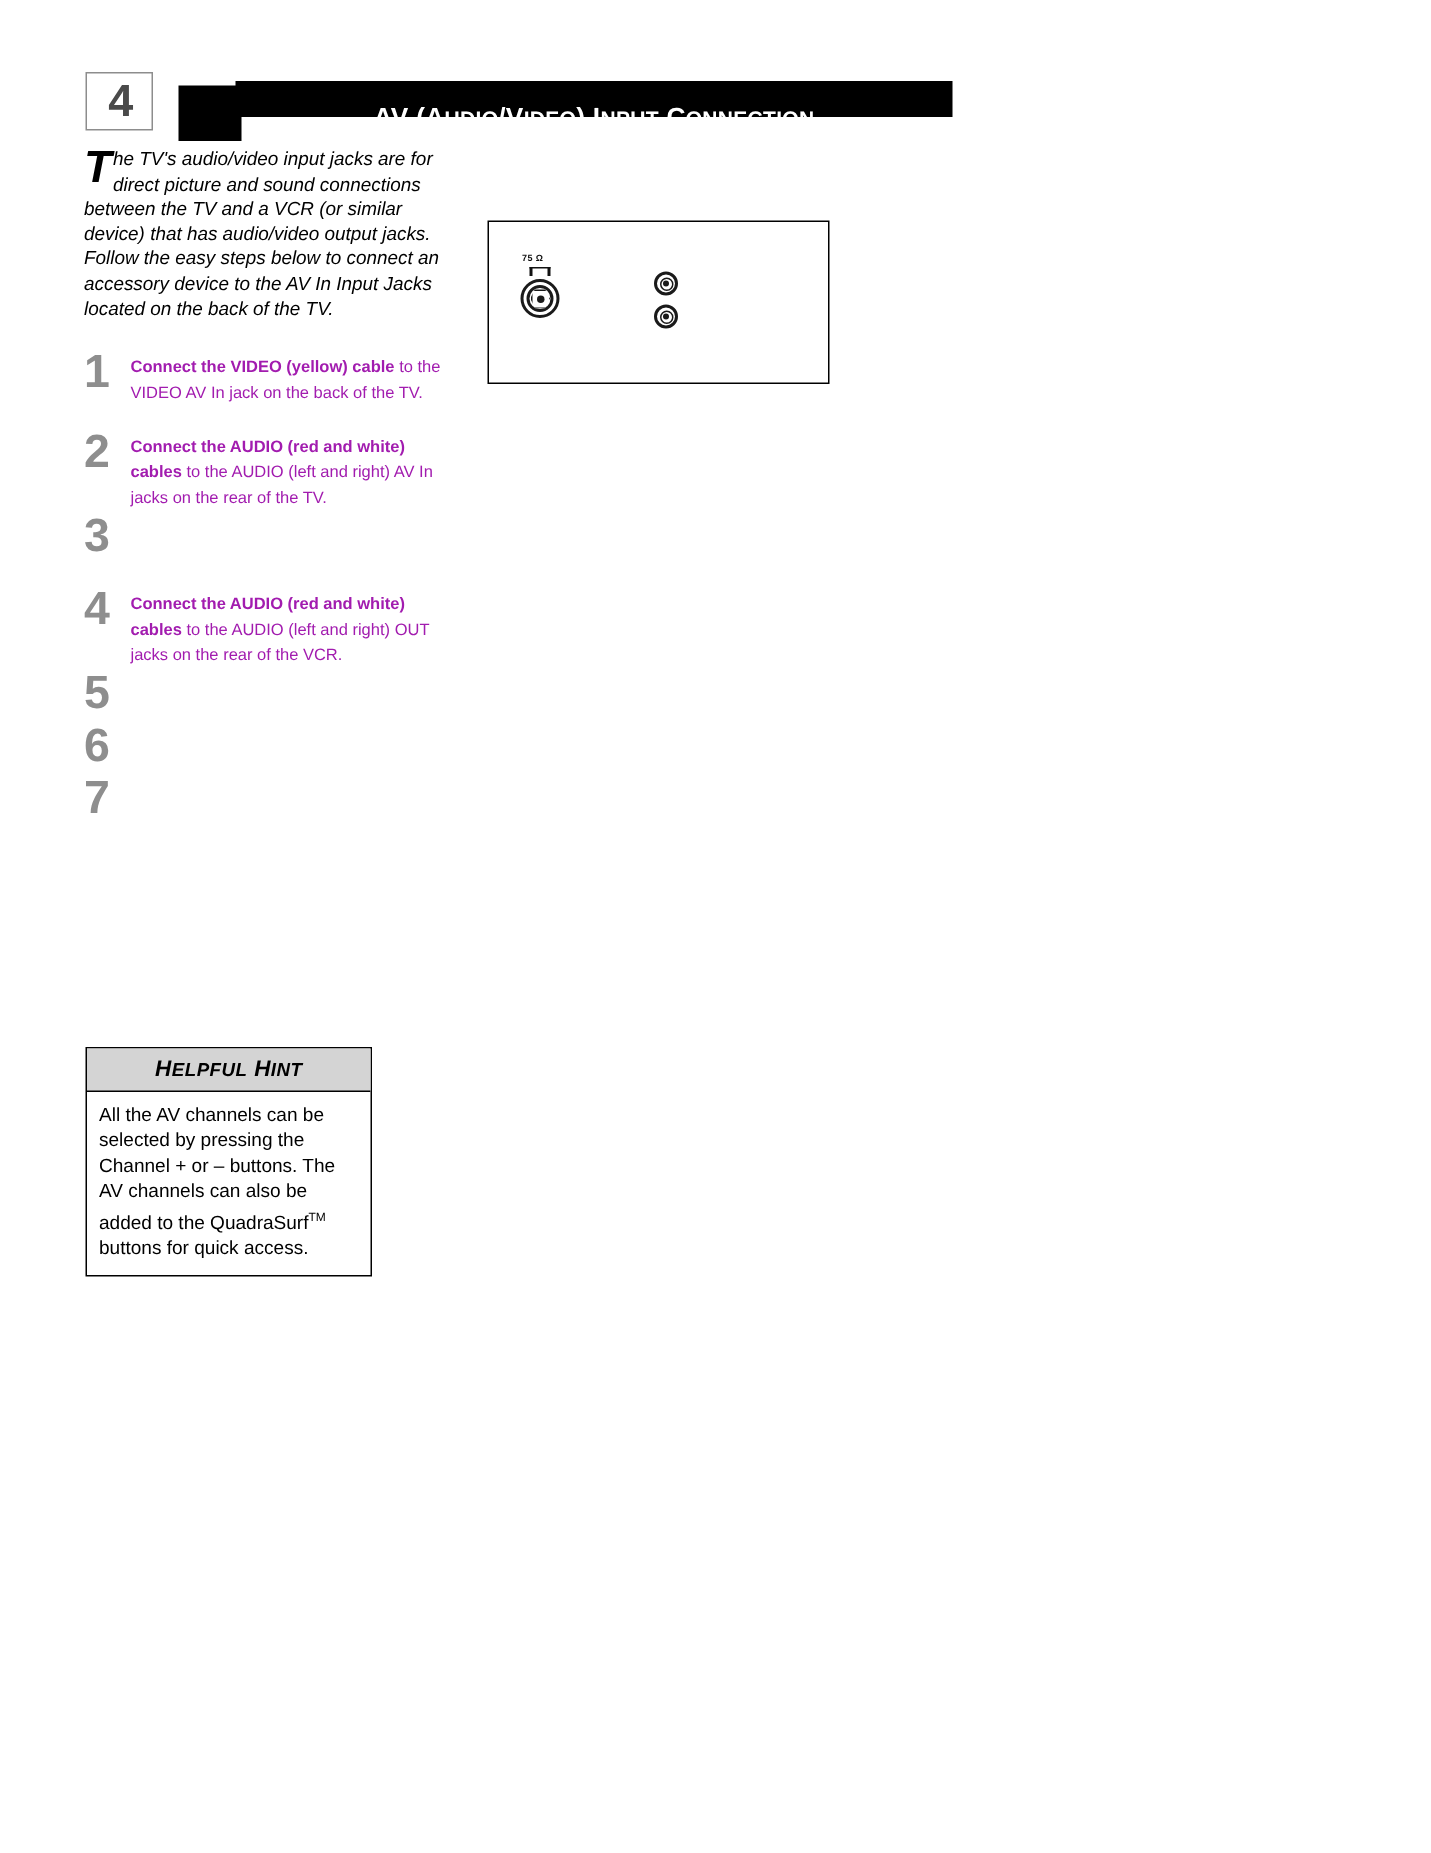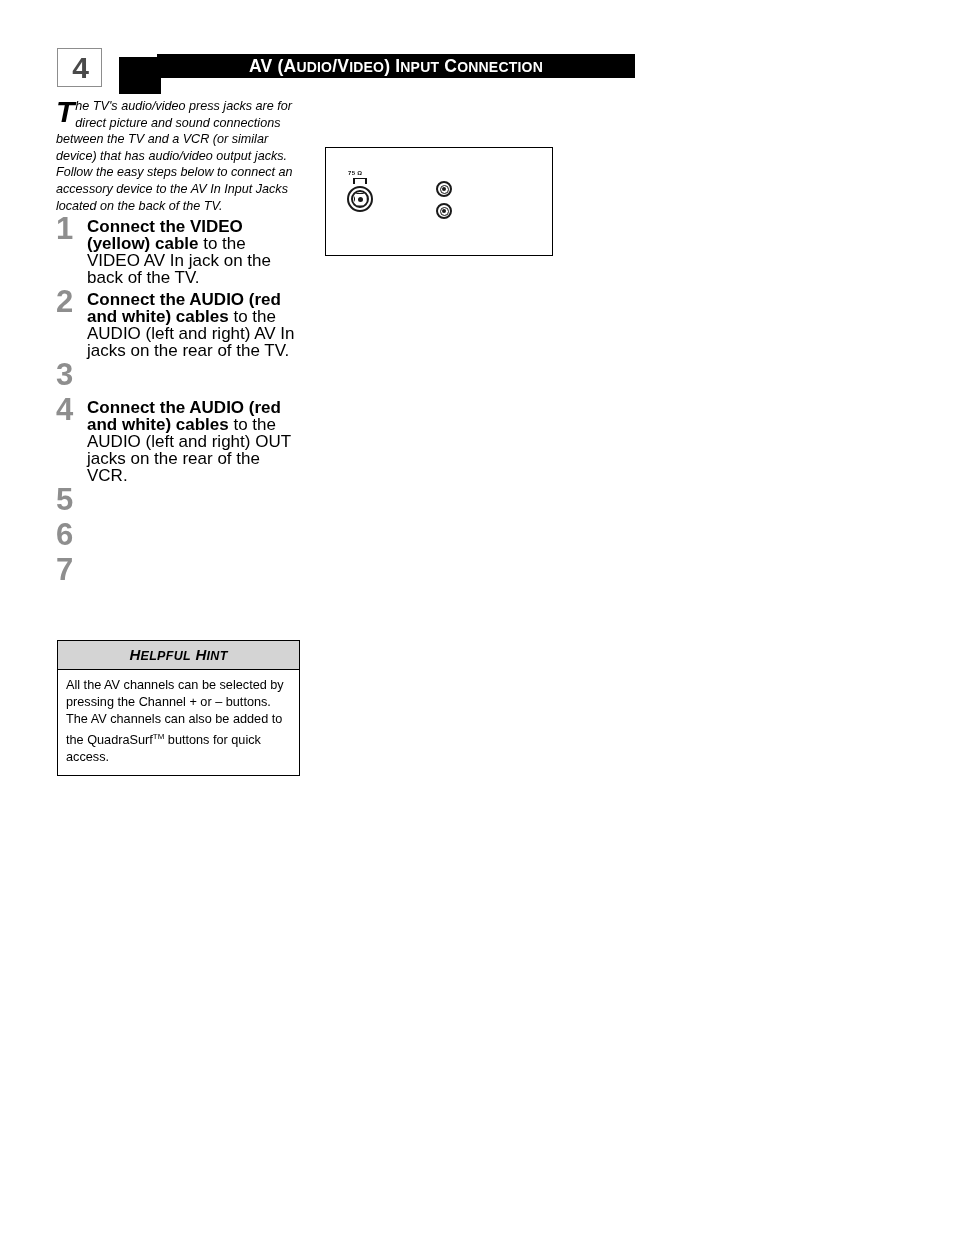--- a/index.html
+++ b/index.html
@@ -28,21 +28,21 @@
     position: absolute;
     left: 100px;
     top: 2px;
     width: 478px;
     height: 24px;
     background: #000000;
   }
   .header-title {
     position: absolute;
     left: 100px;
-    top: 2px;
+    top: 14px;
     width: 478px;
     height: 24px;
     line-height: 24px;
     color: #ffffff;
     font-size: 17.5px;
     font-weight: bold;
     letter-spacing: 0.2px;
     text-align: center;
     white-space: nowrap;
   }
@@ -122,44 +122,45 @@
     width: 28px;
     text-align: left;
     font-size: 31px;
     font-weight: bold;
     color: #8e8e8e;
     line-height: 34px;
     font-family: "Liberation Sans", sans-serif;
   }
   .step-text {
     margin-left: 31px;
-    font-size: 17px;
+    font-size: 11px;
     line-height: 17px;
-    color: #000000;
+    color: #a21caf;
+    margin-top: 19px;
   }
   .step-text b {
     font-weight: bold;
   }
   .play-tri {
     display: inline-block;
     width: 0;
     height: 0;
     border-top: 5px solid transparent;
     border-bottom: 5px solid transparent;
     border-left: 9px solid #000;
     vertical-align: -1px;
     margin: 0 2px;
   }
 
   
   .hint {
     position: absolute;
     left: 57px;
-    top: 640px;
-    width: 243px;
+    top: 698px;
+    width: 191px;
     border: 1.3px solid #000;
     box-sizing: border-box;
     background: #ffffff;
   }
   .hint-header {
     background: #d4d4d4;
     border-bottom: 1.3px solid #000;
     text-align: center;
     font-style: italic;
     font-weight: bold;
@@ -305,21 +306,21 @@
   <div class="header-title">
     <span id="title-slot"><span>AV (A</span><span class="sc">UDIO</span><span>/V</span><span class="sc">IDEO</span><span>) I</span><span class="sc">NPUT</span><span> C</span><span class="sc">ONNECTION</span></span>
   </div>
   <div class="num-box-shadow"></div>
   <div class="num-box">
     <div class="num-box-digit">4</div>
   </div>
 </div>
 
 <div class="intro">
-  <span class="dropcap">T</span><span>he TV's audio/video press jacks are for direct picture and sound connections between the TV and a VCR (or similar device) that has audio/video output jacks. Follow the easy steps below to connect an accessory device to the AV In Input Jacks located on the back of the TV.</span>
+  <span class="dropcap">T</span><span>he TV's audio/video input jacks are for direct picture and sound connections between the TV and a VCR (or similar device) that has audio/video output jacks. Follow the easy steps below to connect an accessory device to the AV In Input Jacks located on the back of the TV.</span>
 </div>
 
 <div class="steps" id="steps-container">
     <div class="step">
       <div class="step-num">1</div>
       <div class="step-text"><b>Connect the VIDEO (yellow) cable</b><span> to the VIDEO  AV In jack on the back of the TV.</span></div>
     </div>
     <div class="step">
       <div class="step-num">2</div>
       <div class="step-text"><b>Connect the AUDIO (red and white) cables</b><span> to the AUDIO (left and right)  AV In jacks on the rear of the TV.</span></div>

